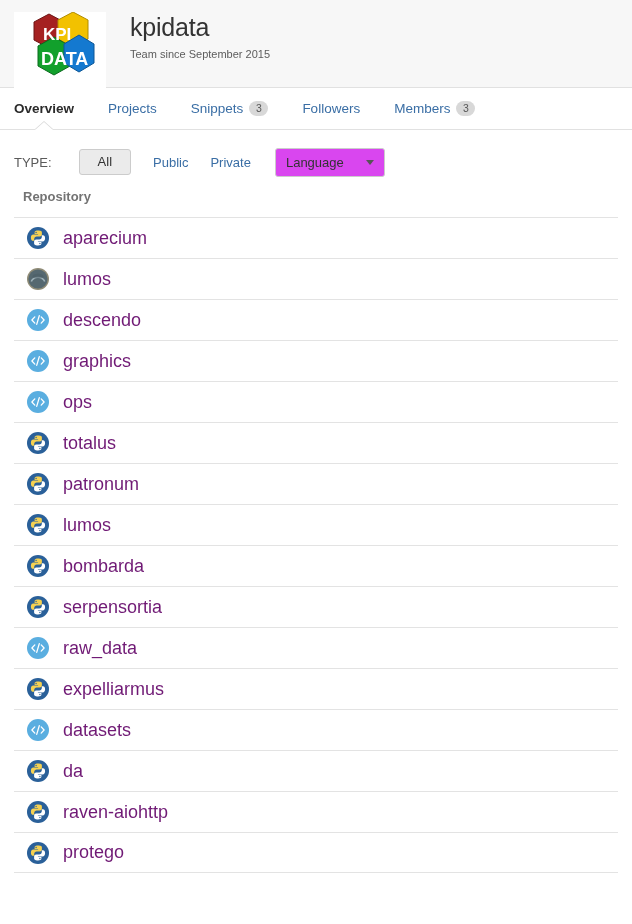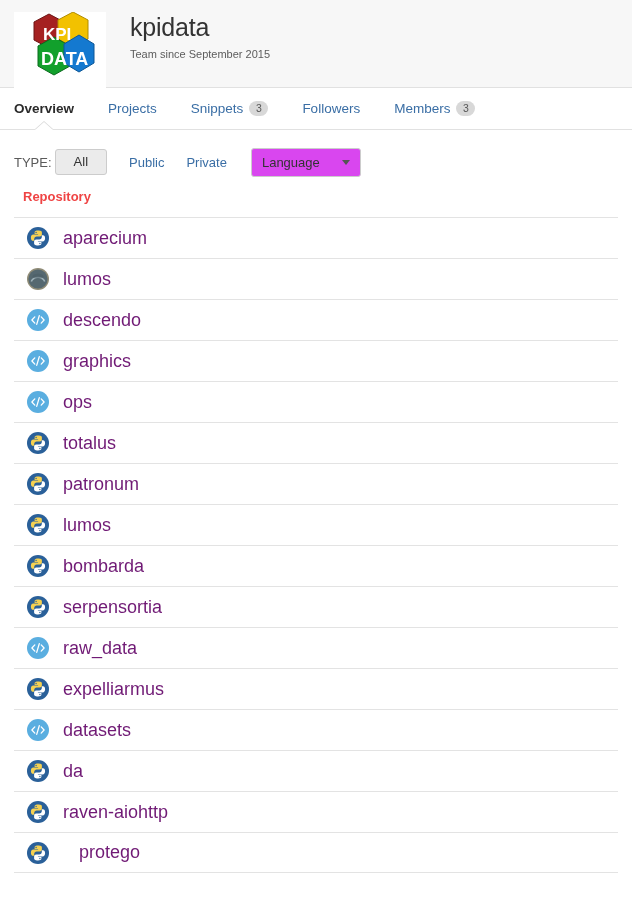--- a/index.html
+++ b/index.html
@@ -111,21 +111,21 @@
   
   .filter-bar {
     display: flex;
     align-items: center;
     padding: 14px 0 0 14px;
     height: 50px;
   }
   .filter-label {
     font-size: 13px;
     color: #5a5a5a;
-    margin-right: 3px;
+    margin-right: 27px;
   }
   .btn-all {
     display: inline-block;
     border: 1px solid #ccc;
     background: #ebebeb;
     border-radius: 3px;
     color: #333;
     font-size: 13px;
     padding: 4px 18px;
     line-height: 16px;
@@ -160,33 +160,33 @@
     margin-left: 16px;
   }
 
   
   .repo-section {
     padding: 0 14px;
   }
   .col-head {
     font-size: 13px;
     font-weight: bold;
-    color: #ef4444;
+    color: #737373;
     padding: 9px 0 13px 9px;
   }
   .repo-list { }
   .repo-row {
     display: flex;
     align-items: center;
     height: 41px;
     border-top: 1px solid #e3e3e3;
     padding-left: 13px;
     cursor: pointer;
   }
-  .repo-row:last-child { border-bottom: 1px solid #e3e3e3; gap: 16px; }
+  .repo-row:last-child { border-bottom: 1px solid #e3e3e3; }
   .repo-icon {
     width: 22px;
     height: 22px;
     flex: 0 0 auto;
     margin-right: 14px;
   }
   .repo-icon svg { display: block; }
   .repo-name {
     color: #701a75;
     font-size: 18px;

